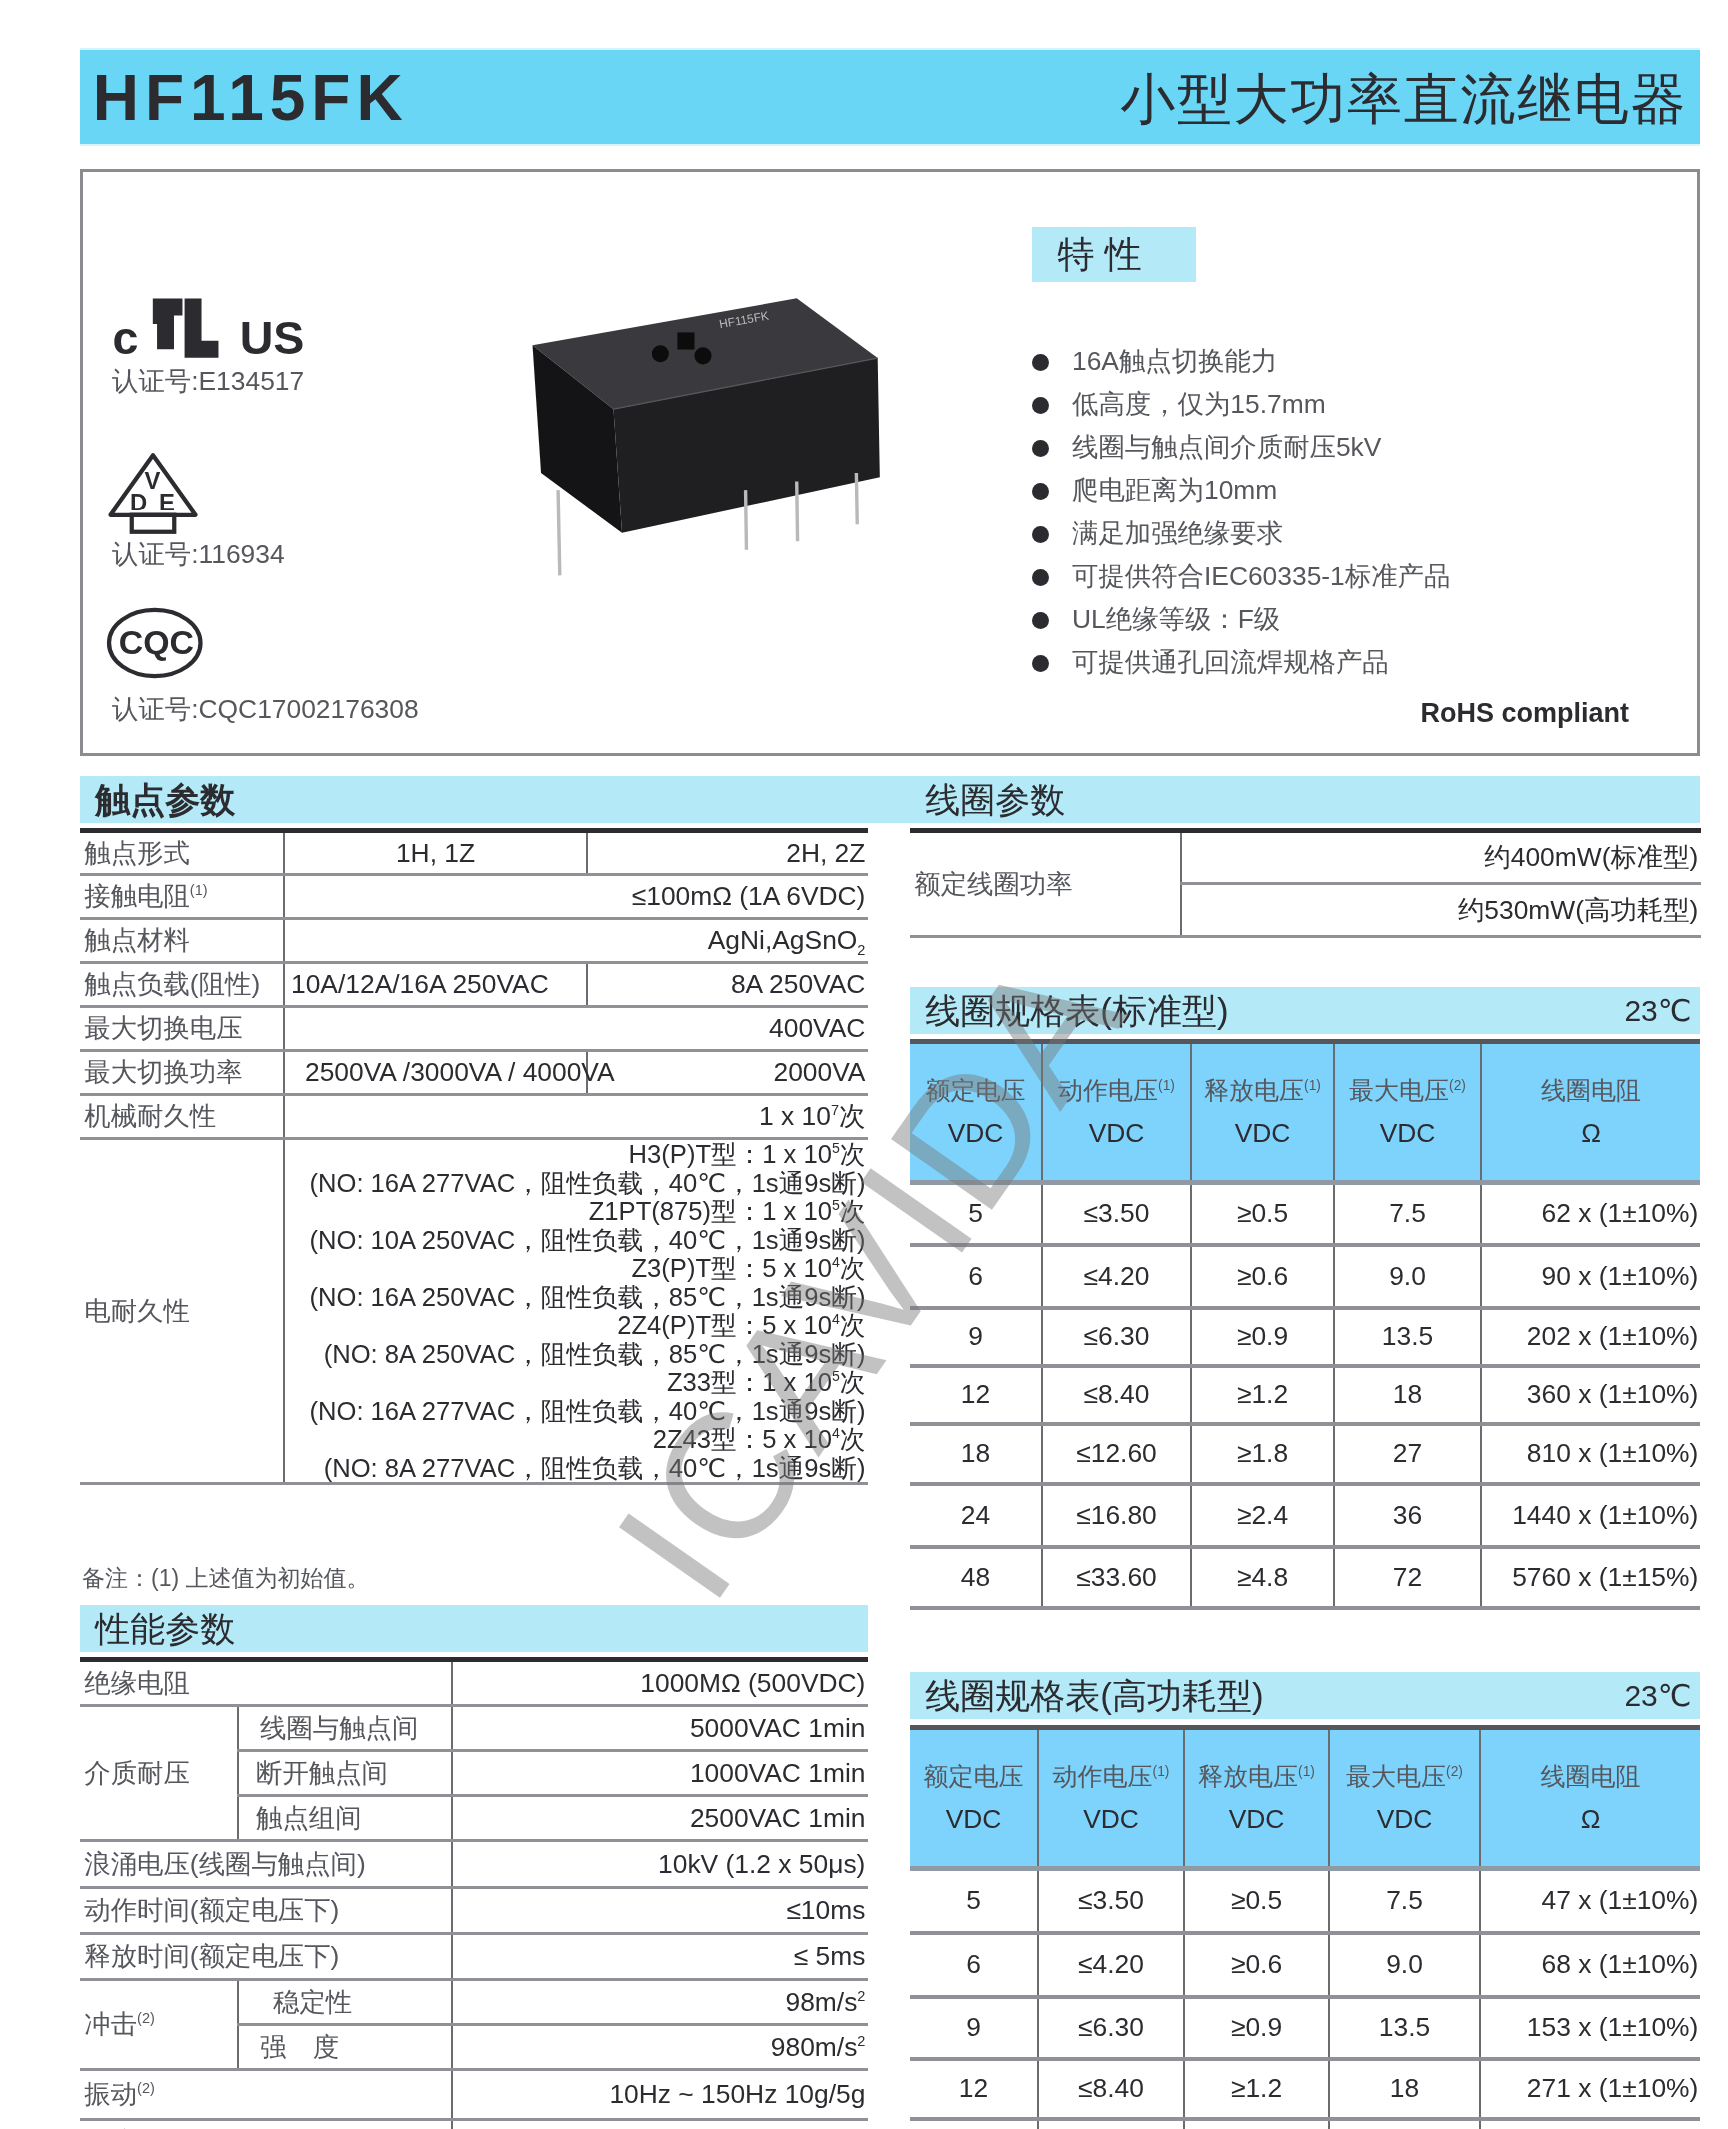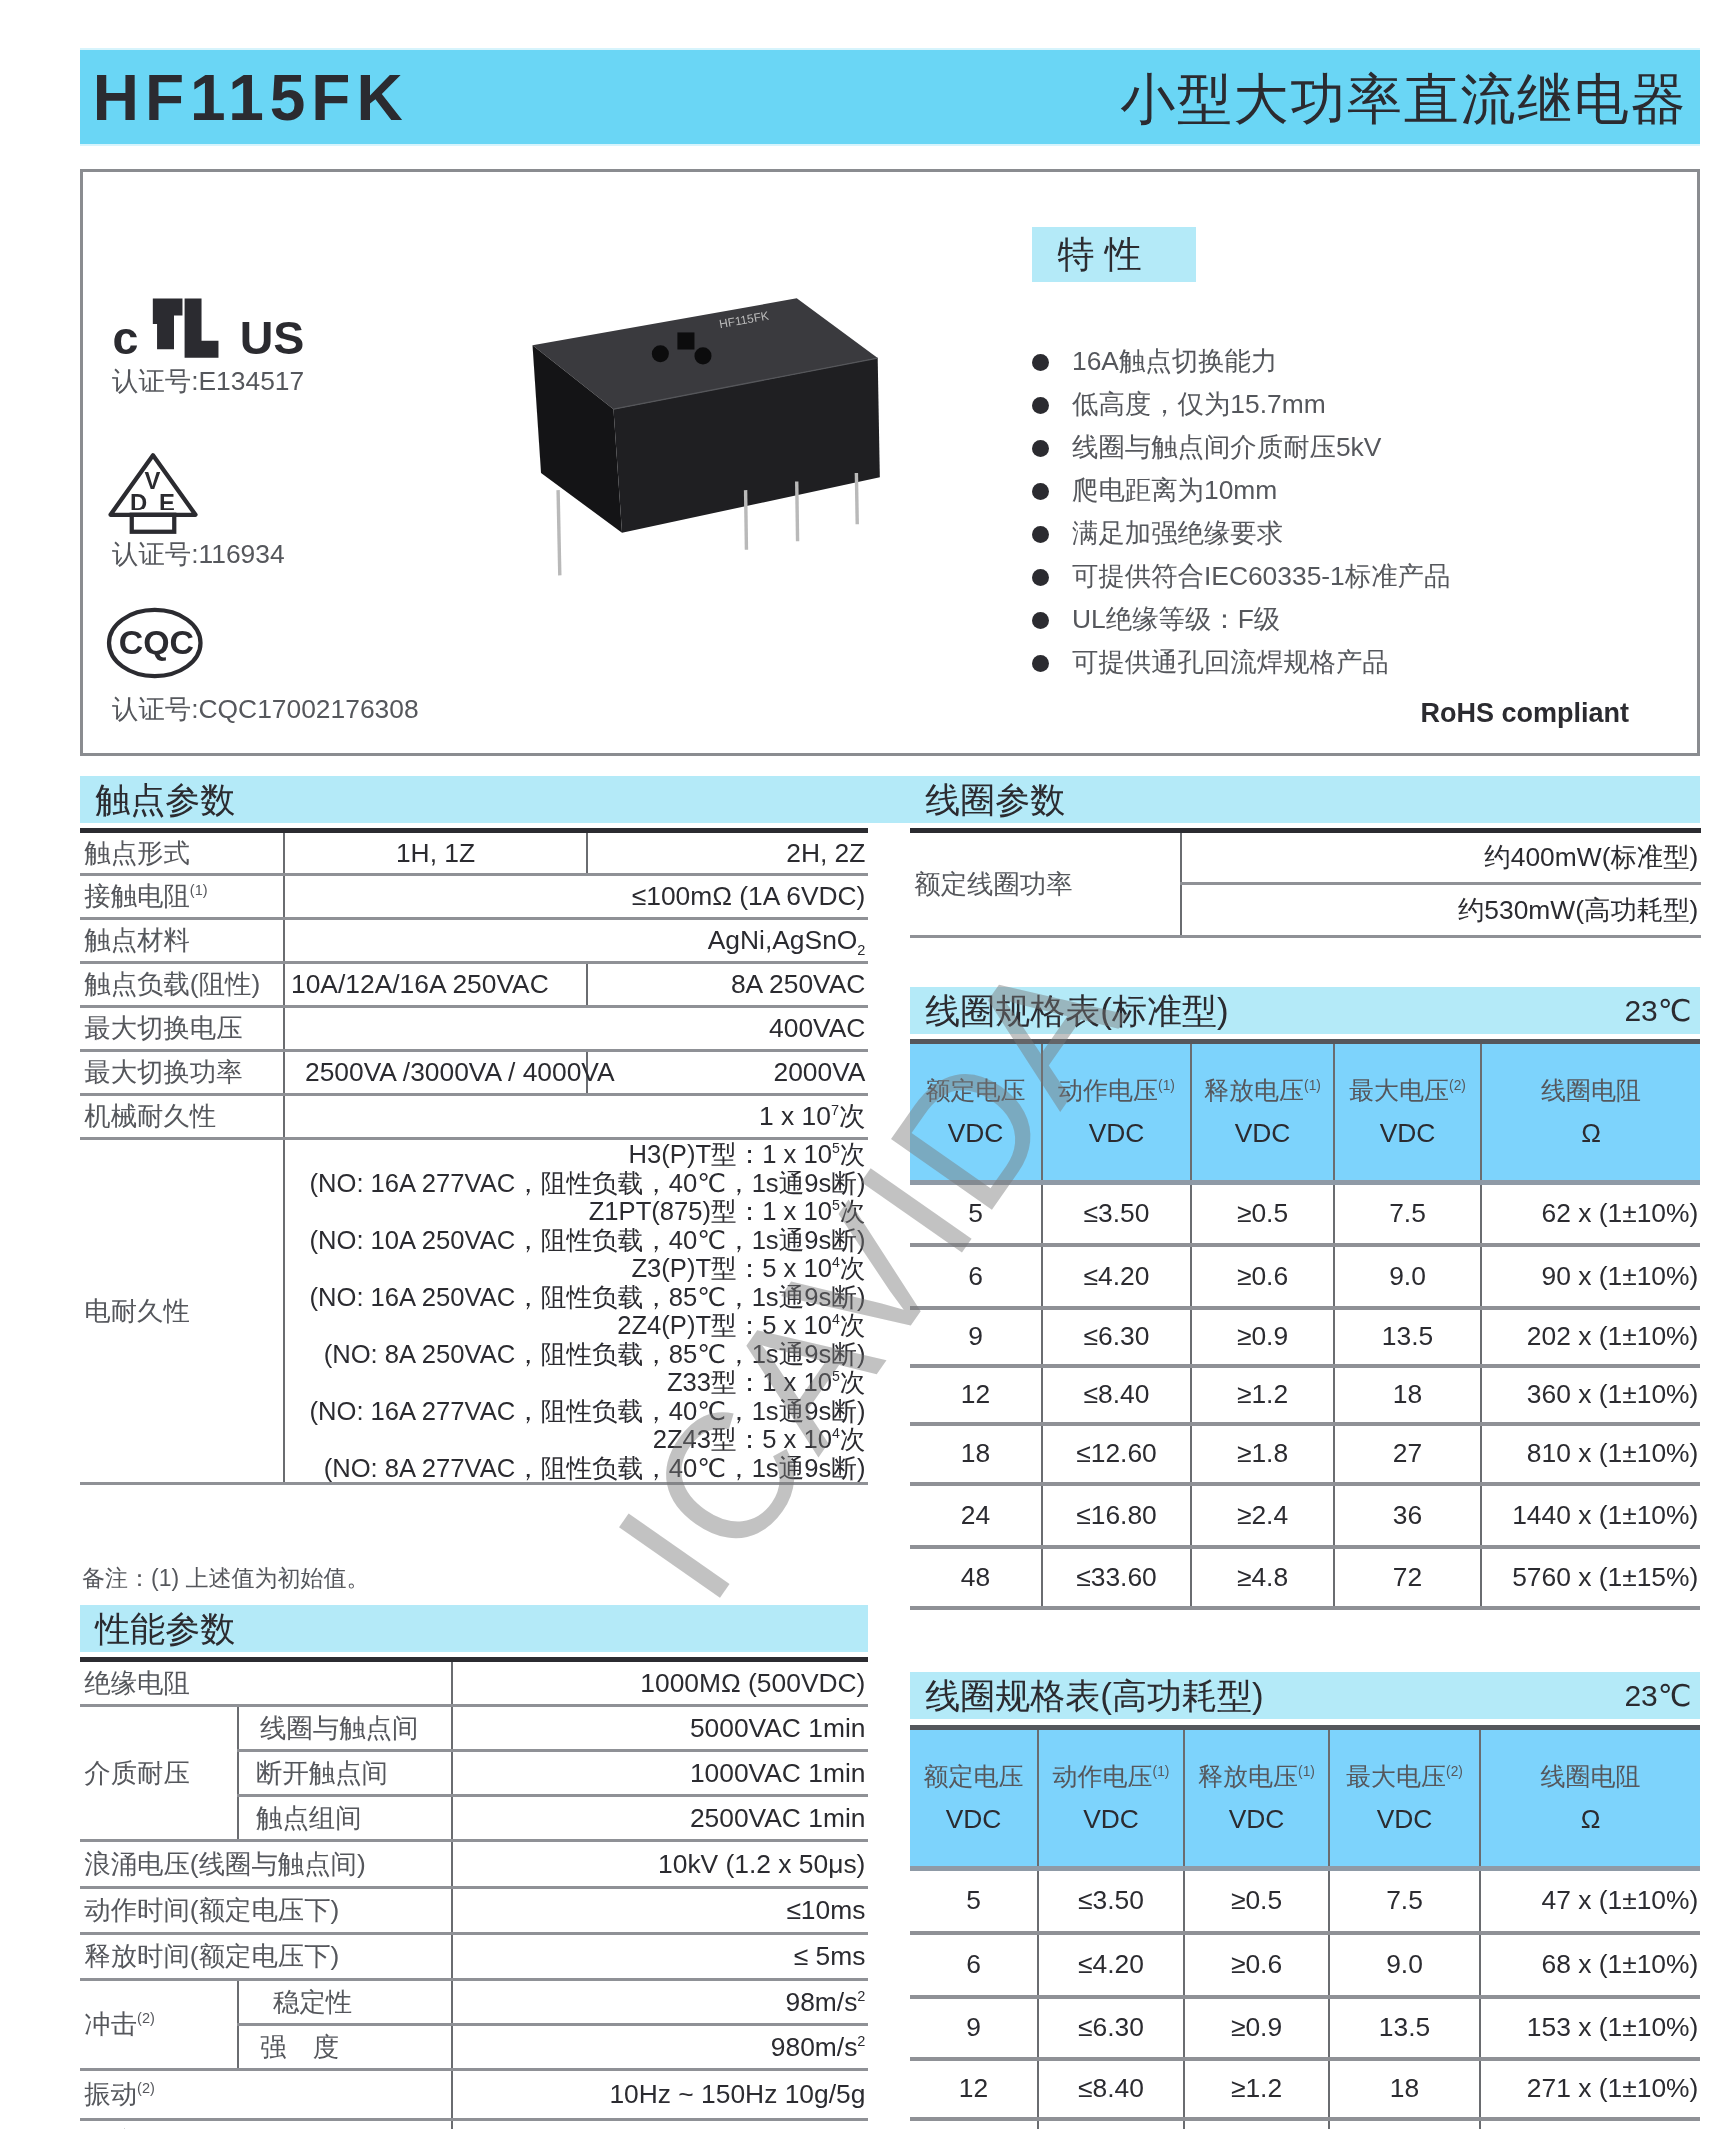--- a/index.html
+++ b/index.html
@@ -121,21 +121,21 @@
   <li><span class="dot"></span><span>低高度，仅为15.7mm</span></li>
   <li><span class="dot"></span><span>线圈与触点间介质耐压5kV</span></li>
   <li><span class="dot"></span><span>爬电距离为10mm</span></li>
   <li><span class="dot"></span><span>满足加强绝缘要求</span></li>
   <li><span class="dot"></span><span>可提供符合IEC60335-1标准产品</span></li>
   <li><span class="dot"></span><span>UL绝缘等级：F级</span></li>
   <li><span class="dot"></span><span>可提供通孔回流焊规格产品</span></li>
 </ul>
 <div class="abs rohs">RoHS compliant</div>
 
-<div class="abs sec-head" style="left:80px;top:776px;width:888px;">触点参数</div>
+<div class="abs sec-head" style="left:80px;top:776px;width:888px;font-weight:bold;">触点参数</div>
 <table class="ptable" style="left:80px;top:828px;width:788px;">
   <colgroup>
       <col style="width:204px">
       <col style="width:178px">
       <col style="width:125px">
       <col style="width:281px">
     </colgroup>
   <tbody>
       <tr style="height:44px">
     <td class="lbl">触点形式</td>

